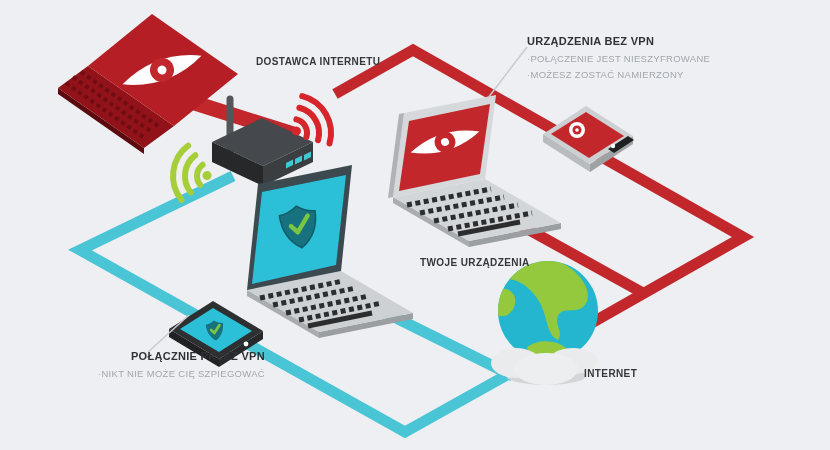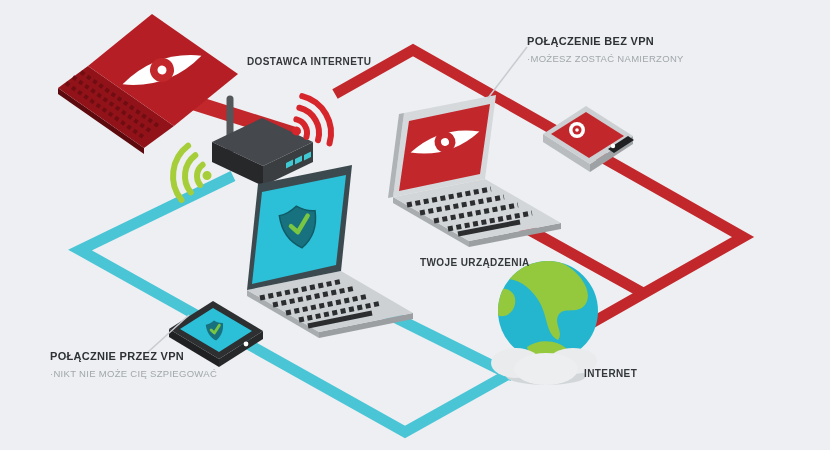--- a/index.html
+++ b/index.html
@@ -14,21 +14,21 @@
     letter-spacing:.4px;white-space:nowrap;
   }
   .info{position:absolute;white-space:nowrap;}
   .info .title{
     color:#2f3235;font-size:11px;font-weight:bold;letter-spacing:.3px;
     margin-bottom:4px;
   }
   .info .pt{
     color:#a2a7ab;font-size:9.5px;letter-spacing:.3px;line-height:16.4px;
   }
-  .info.right{}
+  .info.right{text-align:right;}
 </style>
 </head>
 <body>
 
 <div class="stage">
 
 <svg width="830" height="450" viewBox="0 0 830 450">
 
   <g>
     <path d="M 233,176 L 80,250 L 405,432 L 514,371" fill="none" stroke="#49c5d6" stroke-width="11" stroke-miterlimit="10"></path>
@@ -169,24 +169,25 @@
     </g>
   </g>
 
   <g stroke="#c8cbd0" stroke-width="1.5">
     <line x1="527" y1="47" x2="488" y2="98"></line>
     <line x1="148" y1="352" x2="189" y2="315"></line>
   </g>
 
 </svg>
 
-<div class="lbl" style="left:247px;top:56px">DOSTAWCA INTERNETU</div>
+<div class="lbl" style="left:256px;top:56px">DOSTAWCA INTERNETU</div>
 
 <div class="info" style="left:527px;top:35px">
-  <div class="title">POŁĄCZENIE BEZ VPN</div>
+  <div class="title">URZĄDZENIA BEZ VPN</div>
+  <div class="pt">·POŁĄCZENIE JEST NIESZYFROWANE</div>
   <div class="pt">·MOŻESZ ZOSTAĆ NAMIERZONY</div>
 </div>
 
 <div class="lbl" style="left:420px;top:257px">TWOJE URZĄDZENIA</div>
 
 <div class="lbl" style="left:584px;top:368px">INTERNET</div>
 
 <div class="info right" style="left:50px;top:350px;width:215px">
   <div class="title">POŁĄCZNIE PRZEZ VPN</div>
   <div class="pt">·NIKT NIE MOŻE CIĘ SZPIEGOWAĆ</div>

